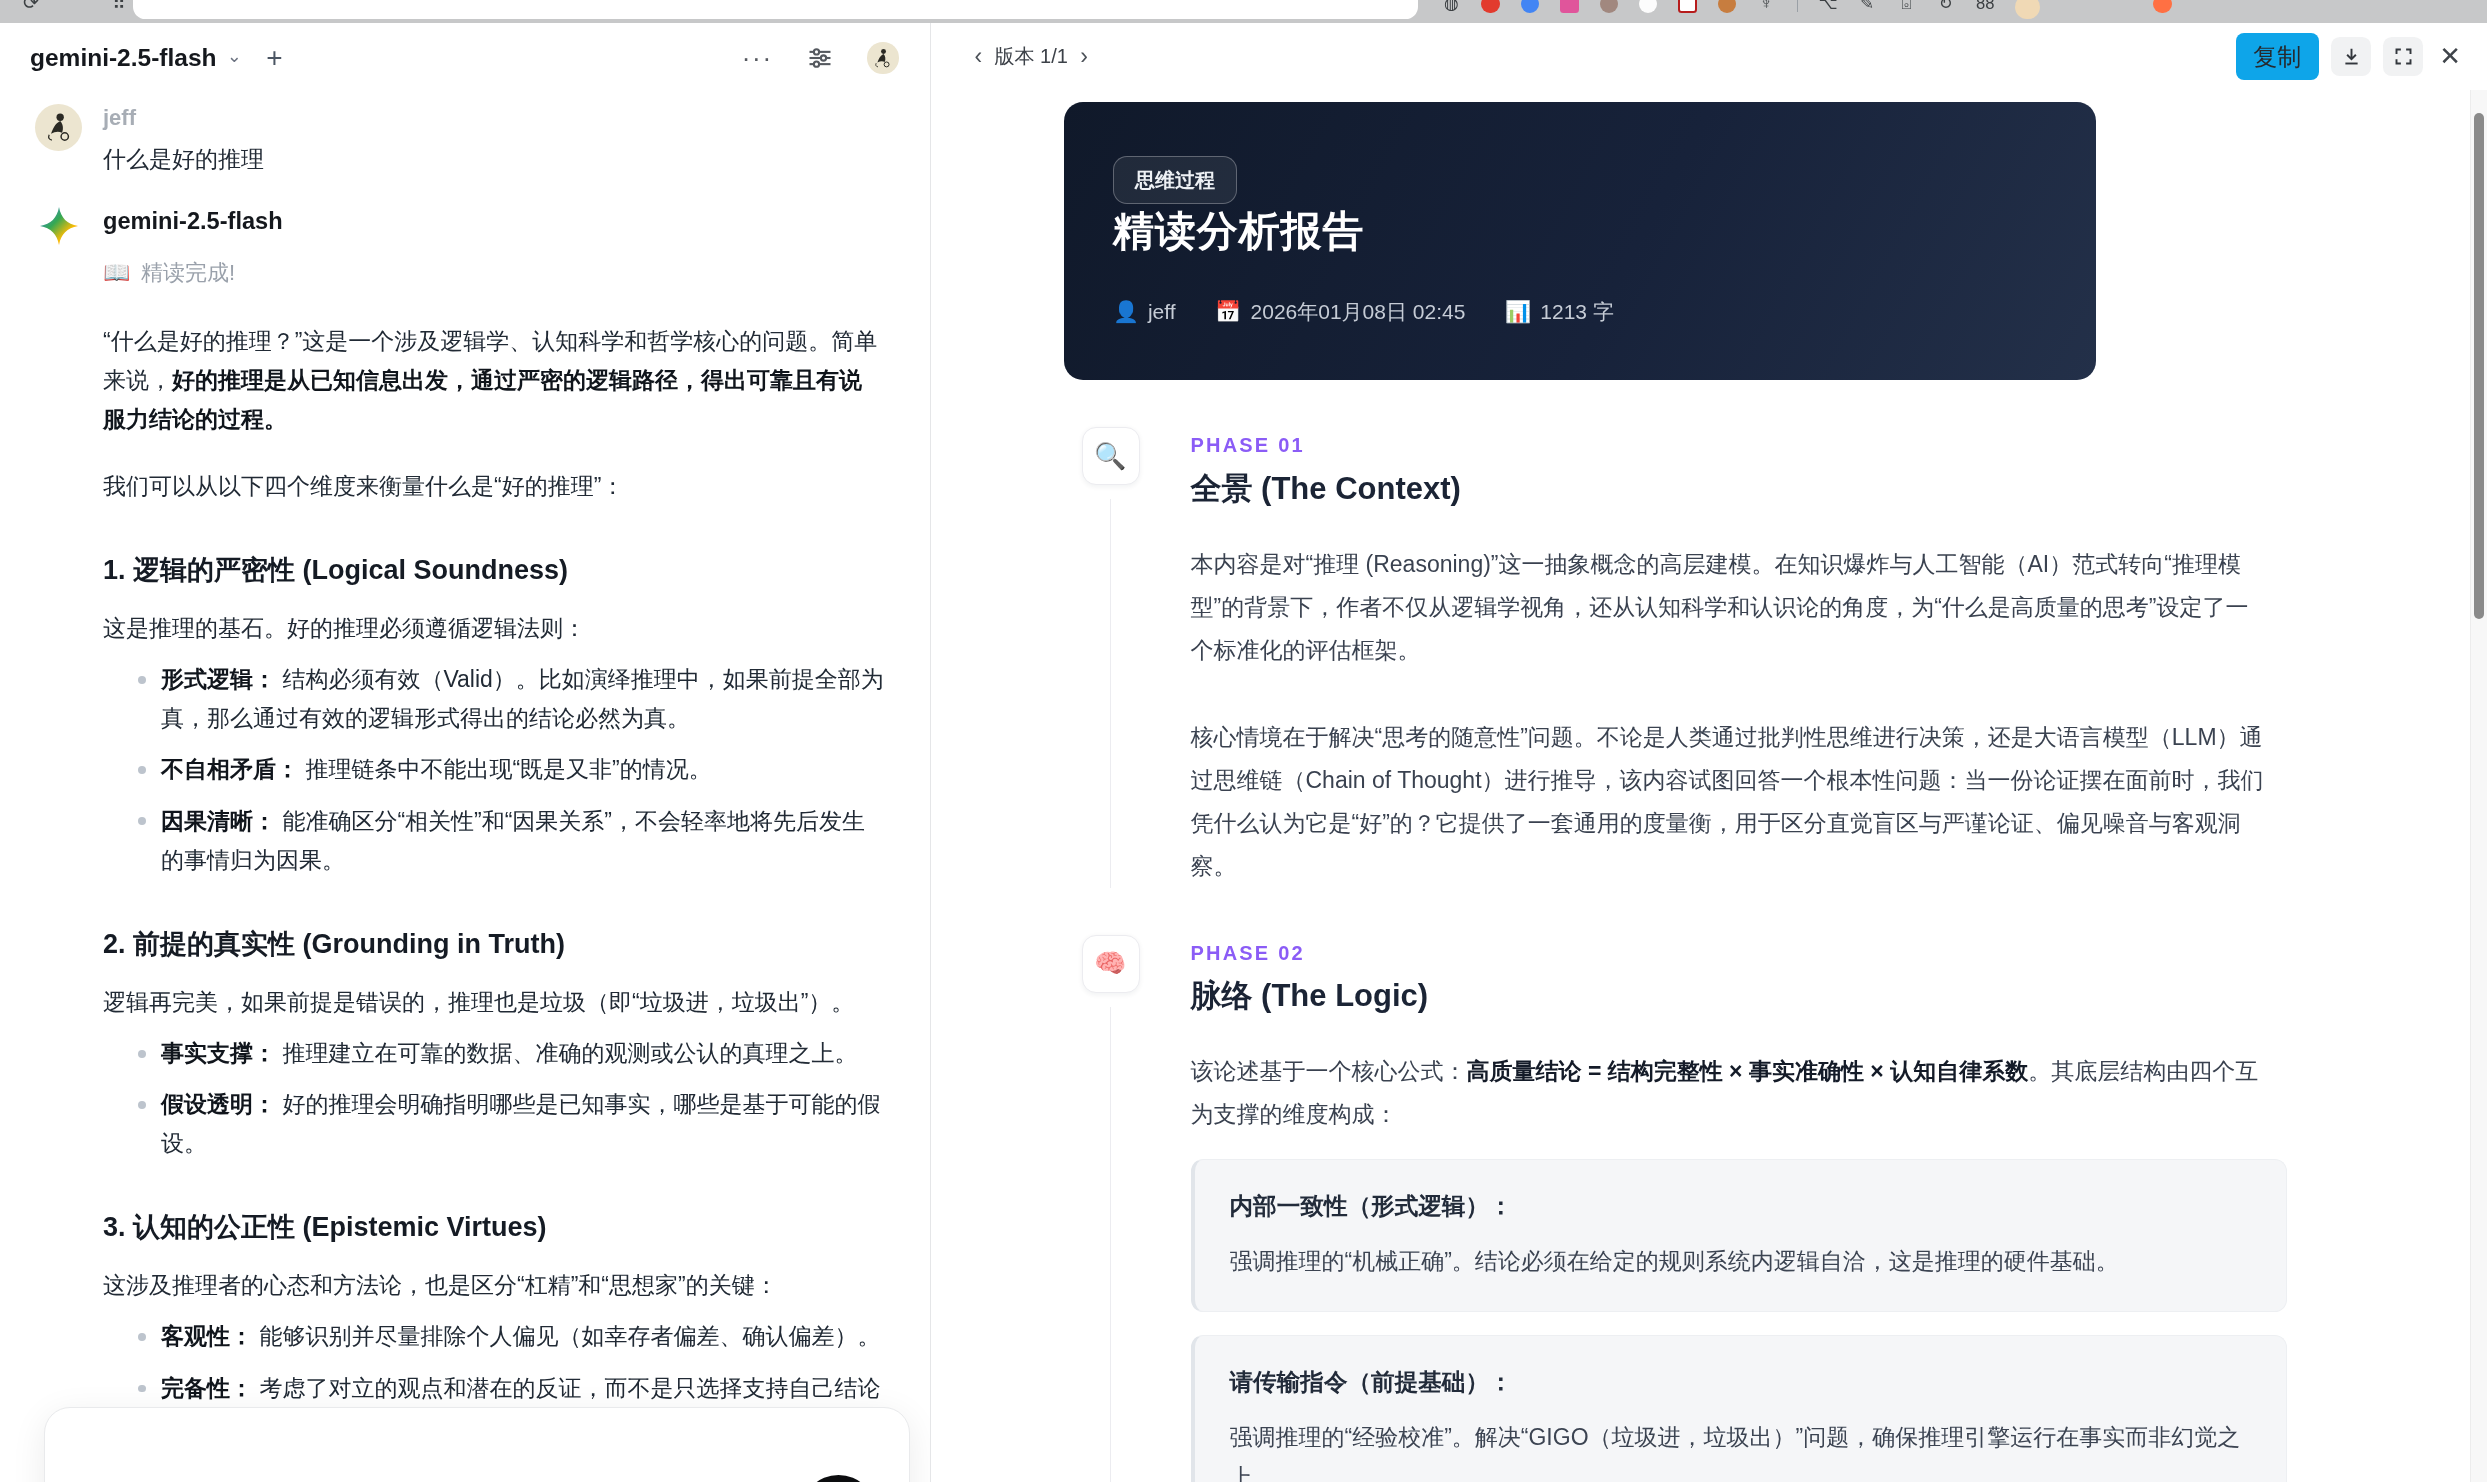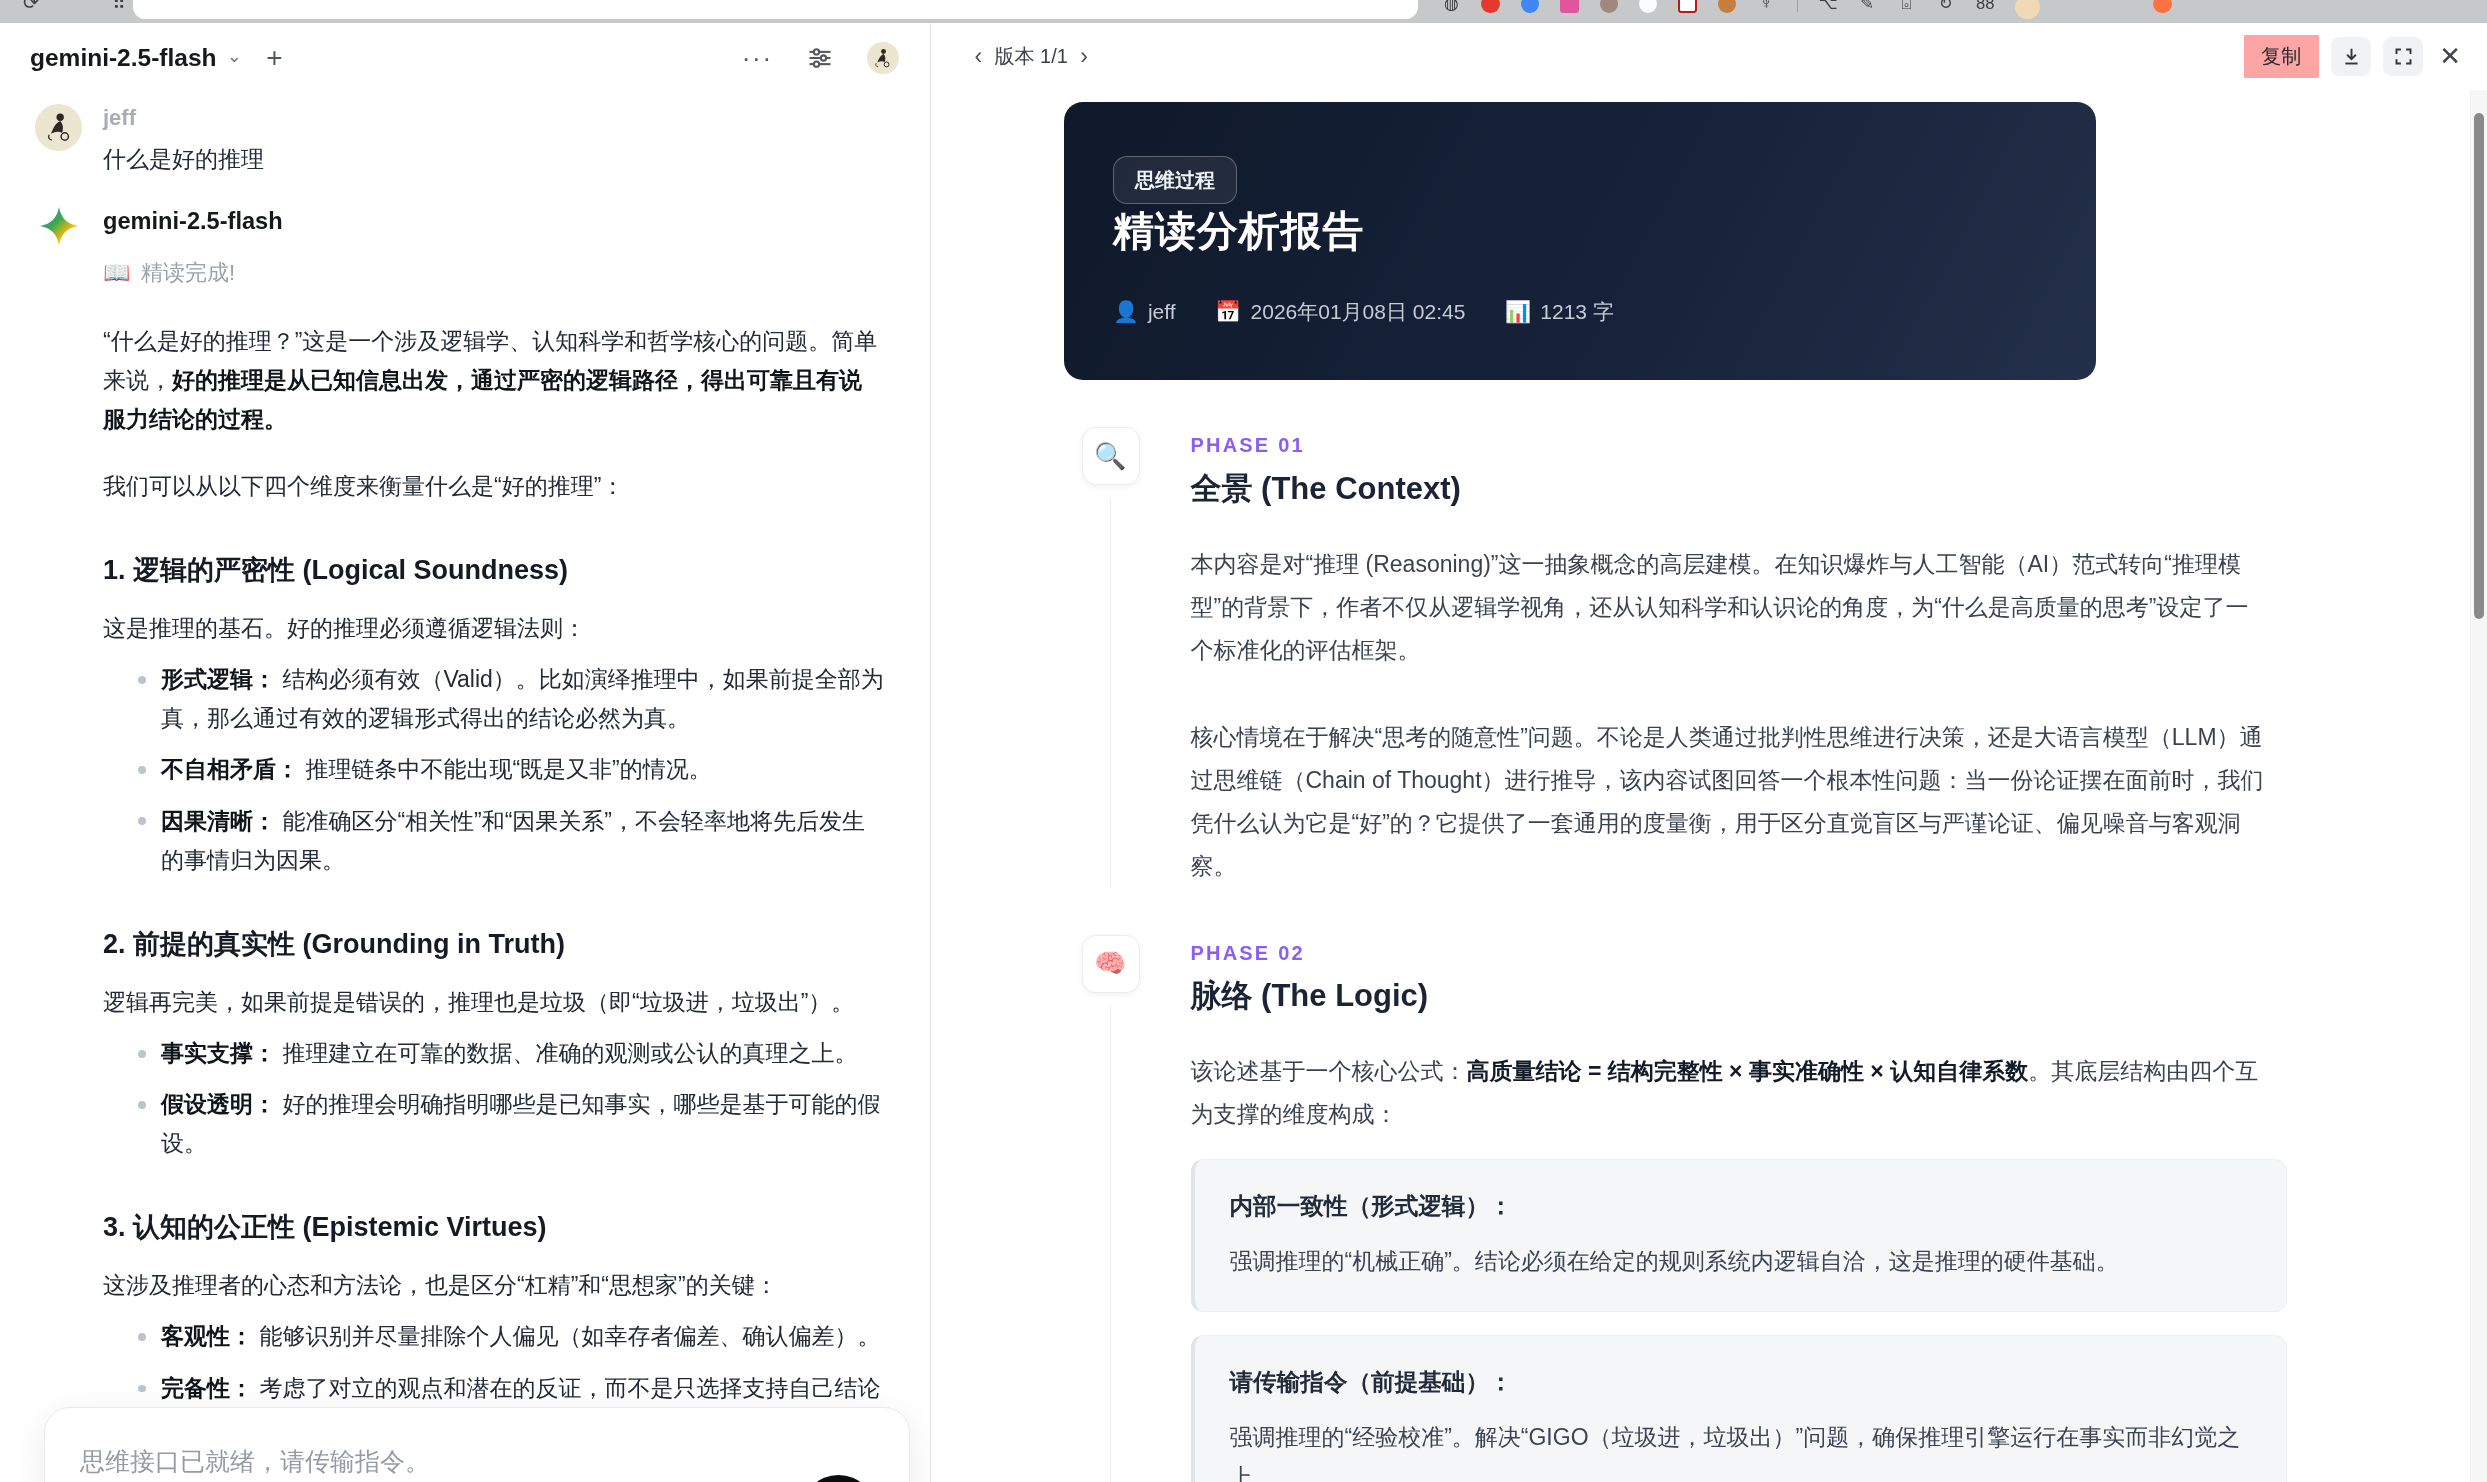--- a/index.html
+++ b/index.html
@@ -54,21 +54,21 @@
   .composer .ph { font-size:25px; color:#939ba6; }
   .voice-btn { position:absolute; right:33px; top:67px; width:75px; height:75px; border-radius:50%;
     background:#0c0d0f; display:flex; align-items:center; justify-content:center; gap:3.5px; }
 
   
   .preview-pane { position:relative; flex:1; background:#fff; overflow:hidden; }
   .pv-topbar { height:67px; display:flex; align-items:center; padding:0 26px 0 24.5px; }
   .vchev { font-size:23px; color:#4b5158; padding:0 7px; }
   .vlabel { font-size:20px; color:#3c4148; margin:0 5.3px; }
   .pv-spacer { flex:1; }
-  .pill-btn { background:#fca5a5; border-radius:1px; padding:7.9px 17.5px; font-size:20px; color:#26292e; margin-left:14px; }
+  .pill-btn { background:#0ea5e9; border-radius:8px; padding:7.9px 17.5px; font-size:24px; color:#26292e; margin-left:14px; }
   .ico-btn { width:40px; height:39px; background:#f1f2f3; border-radius:8.8px; display:flex; align-items:center;
     justify-content:center; margin-left:12.3px; color:#33373d; }
   .close-btn { margin-left:15.8px; font-size:26px; color:#3f444a; }
   .pv-scroll { position:absolute; left:0; right:17.5px; top:67px; bottom:0; padding:12.3px 0 0 121px; overflow:hidden; }
   .hero { width:1032px; border-radius:19px; padding:54px 49px; color:#fff;
     background:linear-gradient(118deg,#10192a 0%,#17223a 55%,#243ula 100%);
     background:linear-gradient(118deg,#10192a 0%,#17223a 55%,#233049 100%); }
   .badge { display:inline-block; padding:9.6px 21px; border:1.3px solid rgba(255,255,255,.28);
     background:rgba(255,255,255,.07); border-radius:14px; font-size:20px; color:#eef1f5; font-weight:600; }
   .hero h1 { font-size:41px; font-weight:700; letter-spacing:0.9px; }
@@ -215,21 +215,20 @@
               <li><strong>客观性：</strong><span> 能够识别并尽量排除个人偏见（如幸存者偏差、确认偏差）。</span></li>
               <li><strong>完备性：</strong><span> 考虑了对立的观点和潜在的反证，而不是只选择支持自己结论的证据。</span></li>
               <li><strong>奥卡姆剃刀：</strong><span> 在解释同一个现象时，如果两种推理都能站得住脚，通常倾向于最简单、假设最少的那一个。</span></li>
             </ul>
 
           </div>
         </div>
       </div>
 
       <div class="composer">
-        <div class="ph">思维接口已就绪，请传输指令。</div>
 
         <div class="voice-btn">
           
           
           
           
           
         </div>
       </div>
     </aside>

